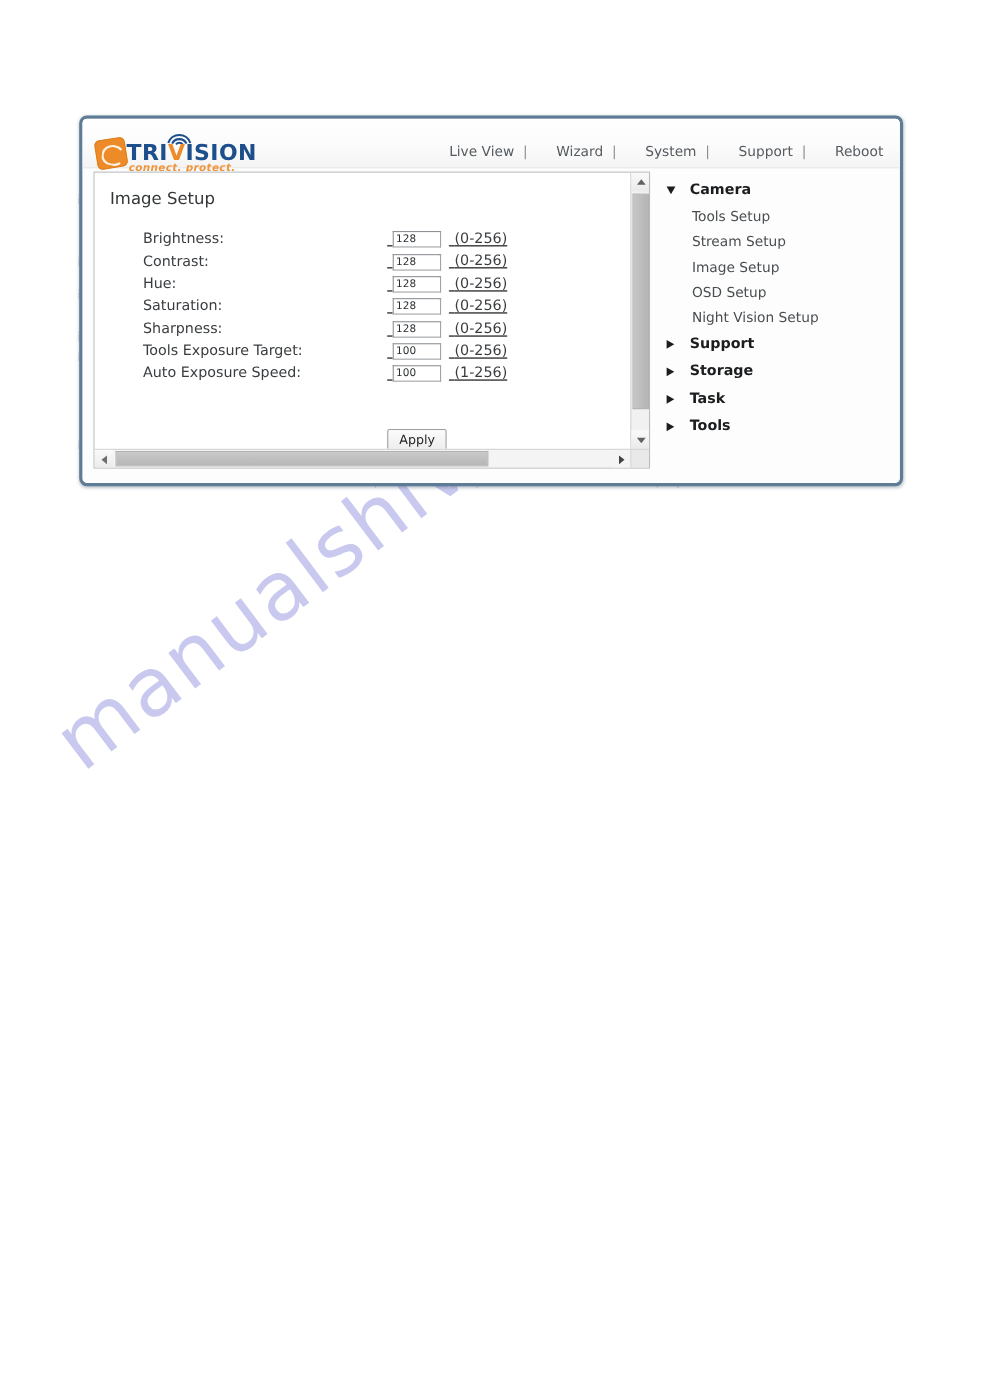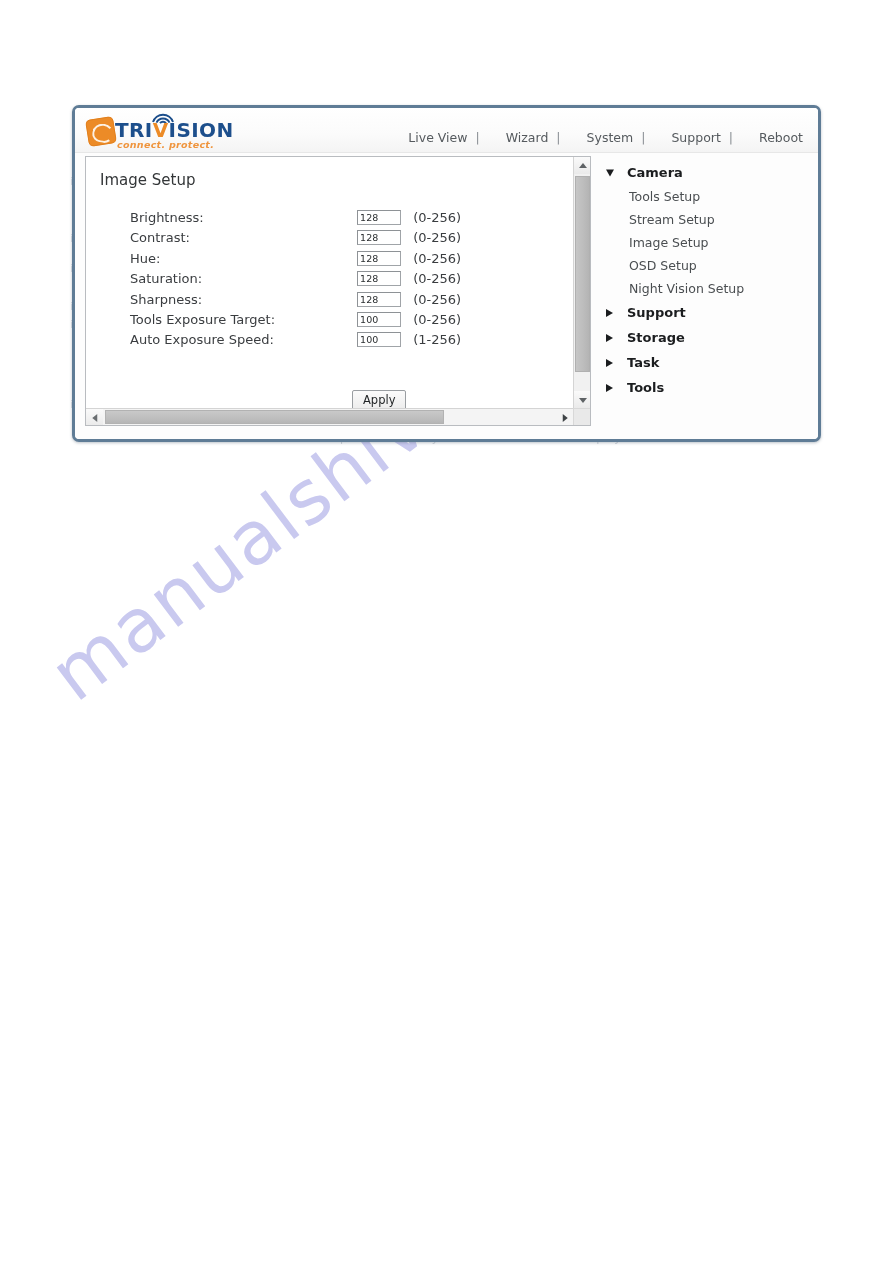--- a/index.html
+++ b/index.html
@@ -86,21 +86,21 @@
     height: 45px;
     background: linear-gradient(to bottom, #ffffff 0%, #fbfbfb 60%, #f4f4f4 100%);
     border-bottom: 1px solid #e7e7e7;
     box-sizing: border-box;
   }
 
   
   #logo {
     position: absolute;
     left: 12px;
-    top: 5px;
+    top: 13px;
     width: 220px;
     height: 36px;
     padding-left: 28px;
   }
   #logo-mark {
     position: absolute;
     left: 0; top: 5px;
     width: 28px; height: 27px;
     background: #ec8b27;
     border-radius: 5px;
@@ -199,20 +199,21 @@
   
   #form-rows {
     position: absolute;
     left: 44px;
     top: 50px;
   }
   .form-row {
     position: relative;
     height: 20.4px;
     white-space: nowrap;
+    text-decoration: underline;
   }
   .row-label {
     display: inline-block;
     width: 222px;
     font-size: 13px;
     color: #3a3d40;
     vertical-align: middle;
   }
   .row-input {
     display: inline-block;

